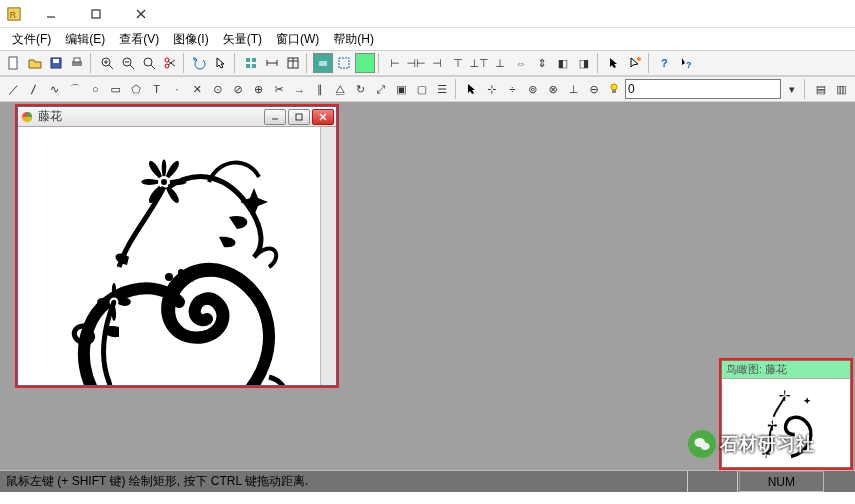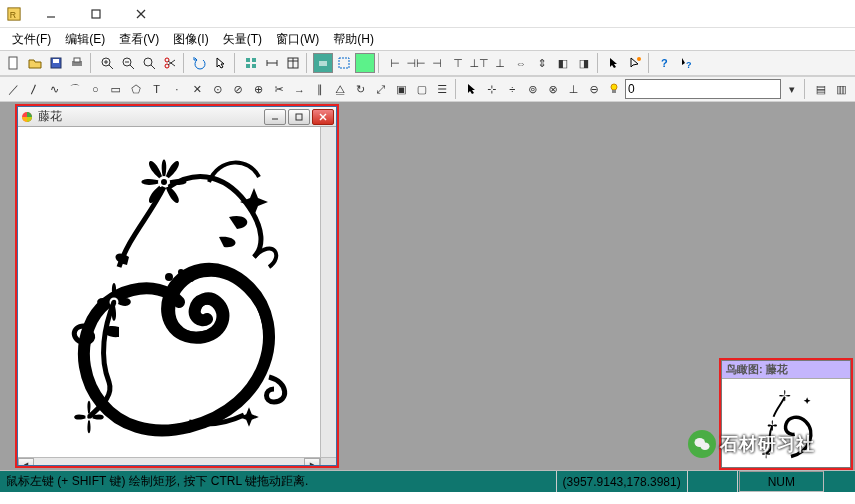--- a/index.html
+++ b/index.html
@@ -16,44 +16,44 @@
   
   .toolbar-row { display: flex; align-items: center; padding: 2px 4px; background: #f4f4f4; border-top: 1px solid #d0d0d0; border-bottom: 1px solid #d0d0d0; gap: 1px; flex-wrap: nowrap; }
   .toolbar-row .tbtn { width: 20px; height: 20px; border: 1px solid transparent; display: flex; align-items: center; justify-content: center; background: #f4f4f4; font-size: 11px; color: #333; }
   .toolbar-row .tbtn.color-g { background: #4a9; border:1px solid #888; }
   .toolbar-row .tbtn.color-y { background: #5cf28a; border:1px solid #888; }
   .toolbar-row .sep { width: 4px; height: 20px; border-left: 1px solid #bbb; margin: 0 2px; }
   .toolbar-row .combo { height: 20px; border: 1px solid #7a7a7a; background: #fff; font-size: 12px; min-width: 110px; padding: 0 2px; }
   
   .workspace { position: relative; background: #a0a0a0; height: 368px; overflow: hidden; }
   
-  .docwin { position: absolute; left: 17px; top: 4px; width: 320px; height: 360px; background: #fff; border: 1px solid #3a6ea5; outline: 2px solid #e82020; outline-offset: 0px; display: flex; flex-direction: column; }
+  .docwin { position: absolute; left: 17px; top: 4px; width: 320px; height: 280px; background: #fff; border: 1px solid #3a6ea5; outline: 2px solid #e82020; outline-offset: 0px; display: flex; flex-direction: column; }
   .docwin .dochdr { height: 20px; background: linear-gradient(#f7f7f7,#e4e4e4); display: flex; align-items: center; padding: 0 2px; border-bottom: 1px solid #aaa; }
   .docwin .dochdr .dicon { width: 14px; height: 14px; margin-right: 4px; }
   .docwin .dochdr .dtitle { flex: 1; font-size: 12px; color: #333; }
   .docwin .dochdr .dbtn { width: 22px; height: 16px; margin-left: 2px; border: 1px solid #888; background: linear-gradient(#fdfdfd,#d8d8d8); display: flex; align-items: center; justify-content: center; font-size: 9px; border-radius: 2px; }
   .docwin .dochdr .dbtn.dclose { background: linear-gradient(#f08080,#d03020); color: #fff; border-color: #a02010; }
   .docwin .docbody { flex: 1; display: flex; flex-direction: column; overflow: hidden; }
   .docwin .canvas-wrap { flex: 1; display: flex; }
   .docwin .canvas { flex: 1; background: #fff; overflow: hidden; display: flex; align-items: flex-start; justify-content: center; }
   .docwin .vscroll { width: 16px; background: #e8e8e8; border-left: 1px solid #bbb; }
   .docwin .hscroll { height: 16px; background: #e8e8e8; border-top: 1px solid #bbb; display: flex; }
   .docwin .hscroll .arrow { width: 16px; height: 100%; background: linear-gradient(#f8f8f8,#d8d8d8); border: 1px solid #aaa; display: flex; align-items:center; justify-content:center; font-size:9px; color:#333;}
   .docwin .hscroll .track { flex:1; }
   .docwin .hscroll .grip { width: 16px; height: 100%; background: #ddd; border-left:1px solid #aaa; }
   
   .thumbwin { position: absolute; right: 4px; bottom: 2px; width: 130px; height: 108px; background: #fff; border: 1px solid #777; outline: 2px solid #e82020; display: flex; flex-direction: column; }
-  .thumbwin .thdr { height: 18px; background: #c4b5fd; border-bottom: 1px solid #aaa; padding: 0 4px; font-size: 11px; color: #555; display: flex; align-items: center; font-weight: bold; }
+  .thumbwin .thdr { height: 18px; background: #86efac; border-bottom: 1px solid #aaa; padding: 0 4px; font-size: 11px; color: #555; display: flex; align-items: center; }
   .thumbwin .tbody { flex: 1; background: #fff; overflow: hidden; display:flex; align-items:center; justify-content:center; }
   
   .watermark { position: absolute; right: 40px; bottom: 12px; display: flex; align-items: center; gap: 4px; opacity: 0.85; pointer-events: none; }
   .watermark .wicon { width: 28px; height: 28px; border-radius: 50%; background: #3cb034; display:flex; align-items:center; justify-content:center; }
   .watermark .wtext { color: #fff; font-size: 18px; text-shadow: 0 0 3px #000, 0 0 3px #000; font-weight: bold; letter-spacing: 1px; }
   
-  .statusbar { height: 22px; background: #0f766e; border-top: 1px solid #bbb; display: flex; align-items: center; font-size: 12px; }
+  .statusbar { height: 22px; background: #737373; border-top: 1px solid #bbb; display: flex; align-items: center; font-size: 12px; }
   .statusbar .cell { padding: 0 6px; height: 100%; display: flex; align-items: center; border-right: 1px solid #ccc; }
   .statusbar .flex { flex: 1; }
   .statusbar .cell.sunken { border: 1px solid #bbb; border-top-color:#999; border-left-color:#999; margin:1px; padding:0 28px; }
 
   svg.icon-sm { width:14px; height:14px; }
 </style>
 </head>
 <body>
 
 <div class="titlebar">
@@ -410,17 +410,16 @@
           <ellipse cx="16" cy="15" rx="6" ry="5" fill="#fff"></ellipse>
         </svg>
     </div>
     <span class="wtext">石材研习社</span>
   </div>
 
 </div>
 
 <div class="statusbar">
   <div class="cell flex">鼠标左键 (+ SHIFT 键) 绘制矩形, 按下 CTRL 键拖动距离.</div>
-  <div class="cell">(3957.9143,178.3981)</div>
   <div class="cell" style="width:50px"></div>
   <div class="cell sunken">NUM</div>
   <div class="cell" style="width:30px;border-right:none"></div>
 </div>
 
 </body></html>

